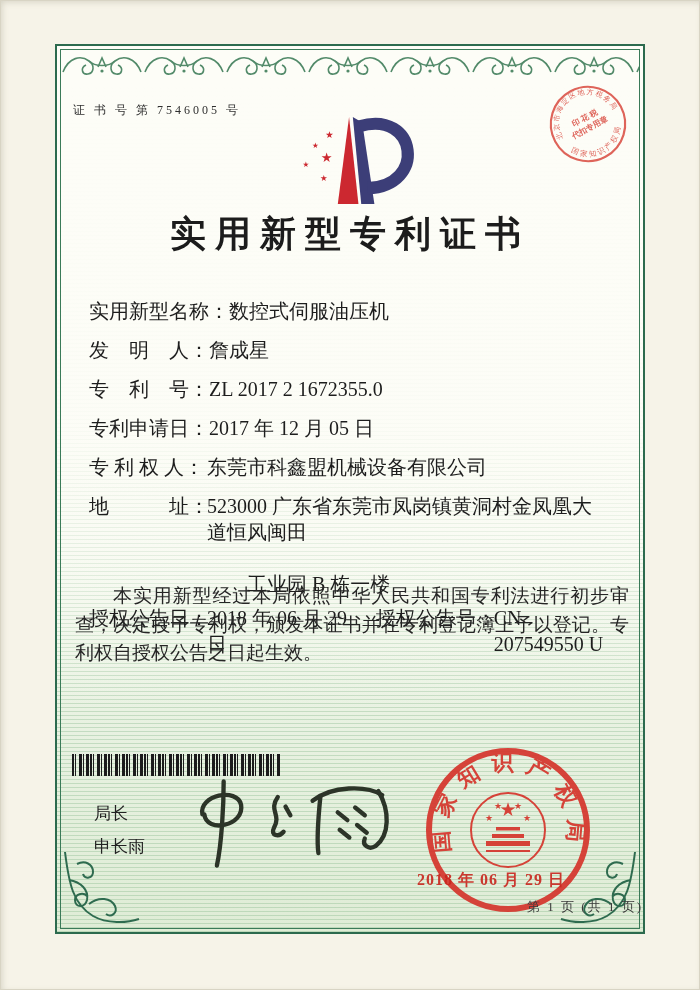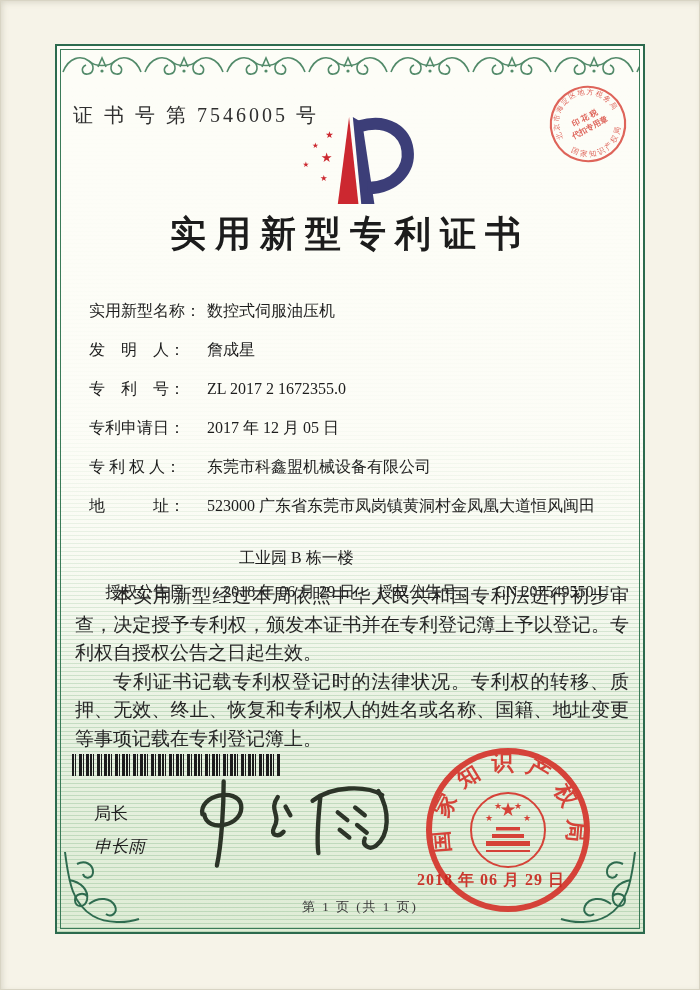--- a/index.html
+++ b/index.html
@@ -14,47 +14,47 @@
     border:2px solid #2c6a4e;
     background:
       linear-gradient(180deg, rgba(253,253,247,1) 0%, rgba(253,253,247,.92) 42%, rgba(253,253,247,.35) 62%, rgba(253,253,247,0) 75%),
       repeating-linear-gradient(0deg, rgba(110,170,118,.30) 0 1px, rgba(255,255,255,0) 1px 4px),
       linear-gradient(180deg,#fdfdf7 0%,#f6f9f0 55%,#e9f2e2 75%,#dfecd6 100%);
   }
   .frame::before{
     content:"";position:absolute;inset:3px;border:1px solid #3a7a58;pointer-events:none;
   }
   .abs{position:absolute;}
-  .cert-no{left:16px;top:56px;font-size:20px;letter-spacing:3px;color:#2f2f2f;}
+  .cert-no{left:16px;top:56px;font-size:12px;letter-spacing:3px;color:#2f2f2f;}
   .logo{left:218px;top:64px;width:150px;height:100px;}
   .title{left:0;top:164px;width:100%;text-align:center;font-size:36px;font-weight:bold;
          letter-spacing:9px;color:#1c1c1c;}
-  .fields{left:32px;top:252px;width:520px;font-size:16px;color:#1d1d1d;}
+  .fields{left:32px;top:252px;width:520px;font-size:20px;color:#1d1d1d;}
   .frow{display:flex;margin-bottom:13px;line-height:26px;}
   .frow .lab{white-space:pre;min-width:118px;}
   .frow .val{white-space:pre-wrap;}
   .frow.double{justify-content:flex-end;}
   .frow.double .pair2{margin-left:22px;display:flex;}
   .paras{left:18px;top:536px;width:554px;font-size:19px;line-height:1.5;color:#262626;
          text-align:justify;}
   .paras p{margin:0;text-indent:2em;}
   .barcode{left:15px;top:708px;width:208px;height:22px;
     background:repeating-linear-gradient(90deg,
       #1c1c1c 0 2px, transparent 2px 3px,
       #1c1c1c 3px 4px, transparent 4px 7px,
       #1c1c1c 7px 10px, transparent 10px 11px,
       #1c1c1c 11px 12px, transparent 12px 14px,
       #1c1c1c 14px 17px, transparent 17px 18px);
   }
   .sig-title{left:37px;top:756px;font-size:17px;color:#222;font-family:"Liberation Sans","DejaVu Sans",sans-serif;}
-  .sig-name{left:37px;top:789px;font-size:17px;color:#222;font-family:"Liberation Sans","DejaVu Sans",sans-serif;font-style:italic;}
+  .sig-name{left:37px;top:789px;font-size:17px;color:#222;font-family:"Liberation Sans","DejaVu Sans",sans-serif;}
   .signature-svg{left:128px;top:728px;width:232px;height:100px;}
   .seal-svg{left:363px;top:696px;width:176px;height:176px;opacity:.92;}
   .seal-date{left:360px;top:824px;font-size:16px;color:#c9251d;letter-spacing:1px;font-weight:bold;opacity:.9;}
-  .footer{left:0;top:852px;width:100%;text-align:center;font-size:13px;letter-spacing:2px;color:#3a3a3a;margin-left:10px;}
+  .footer{left:0;top:852px;width:100%;text-align:right;font-size:13px;letter-spacing:2px;color:#3a3a3a;}
   .tax-stamp{position:absolute;left:538px;top:74px;width:100px;height:100px;
              transform:rotate(-28deg);opacity:.85;}
   .band{left:4px;top:4px;width:578px;height:32px;}
   .corner{position:absolute;bottom:2px;width:84px;height:84px;}
   .corner.left{left:2px;}
   .corner.right{right:2px;transform:scaleX(-1);}
 </style>
 </head>
 <body>
 
@@ -140,21 +140,20 @@
       <span class="val">2018 年 06 月 29 日</span>
       <span class="pair2">
         <span class="lab">授权公告号：</span>
         <span class="val">CN 207549550 U</span>
       </span>
     </div>
   </div>
 
   <div class="abs paras">
     <p>本实用新型经过本局依照中华人民共和国专利法进行初步审查，决定授予专利权，颁发本证书并在专利登记簿上予以登记。专利权自授权公告之日起生效。</p>
-    <p>专利证书记载专利权登记时的法律状况。专利权的转移、质押、无效、终止、恢复和专利权人的姓名或名称、国籍、地址变更等事项记载在专利登记簿上。</p>
   </div>
 
   <div class="abs barcode"></div>
 
   <div class="abs sig-title">局长</div>
   <div class="abs sig-name">申长雨</div>
 
   <svg class="abs signature-svg" viewBox="0 0 240 100">
     <g stroke="#2c3428" fill="none" stroke-width="4.5" stroke-linecap="round">
       <path d="M18,40 C14,20 54,12 58,30 C62,52 22,60 20,40"></path>

